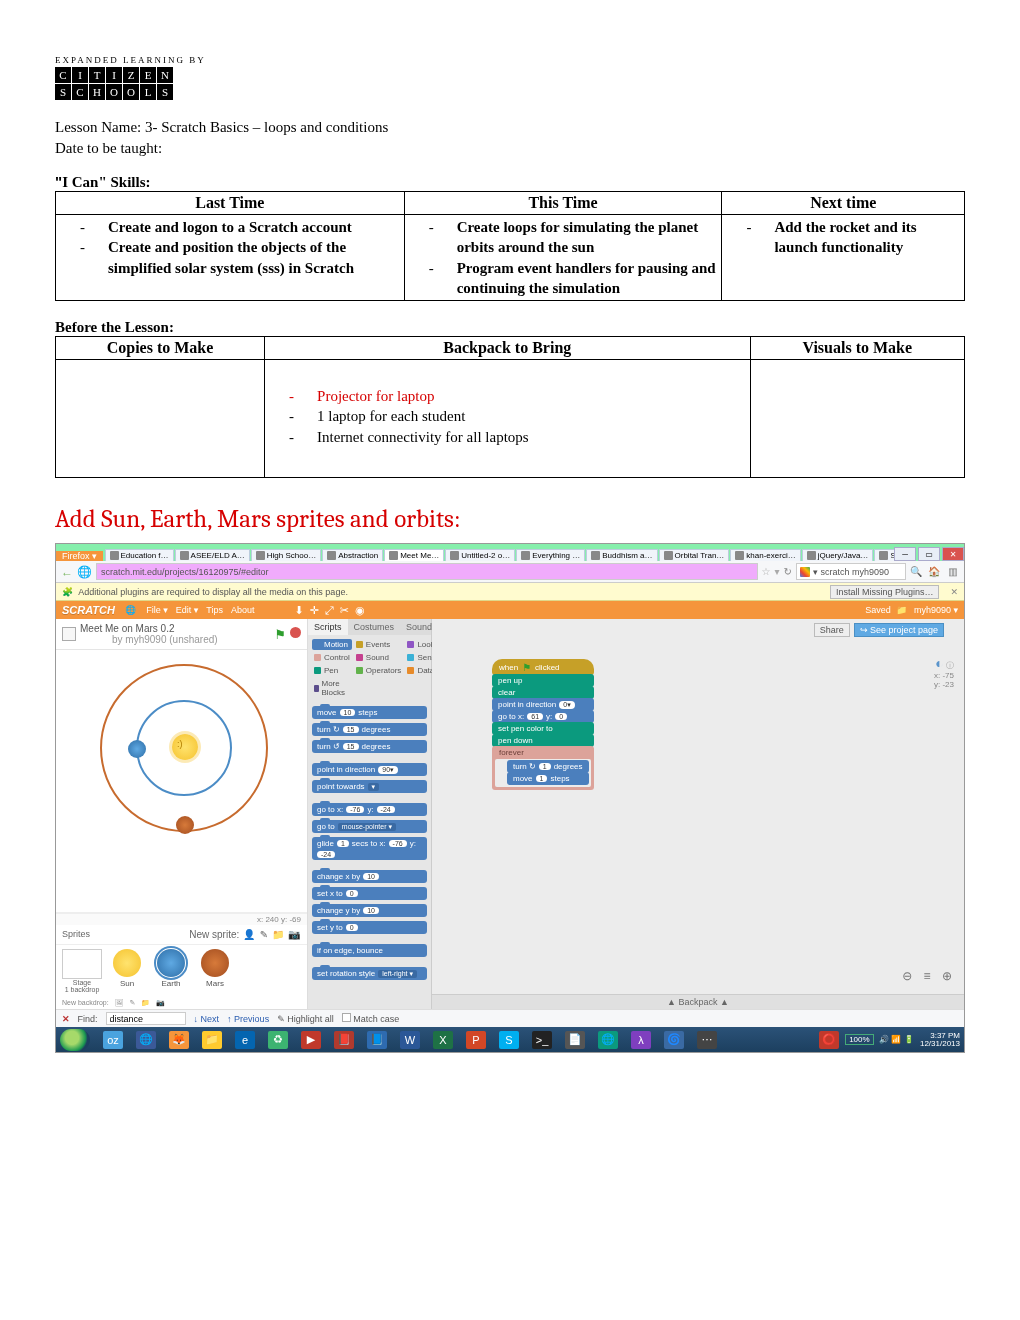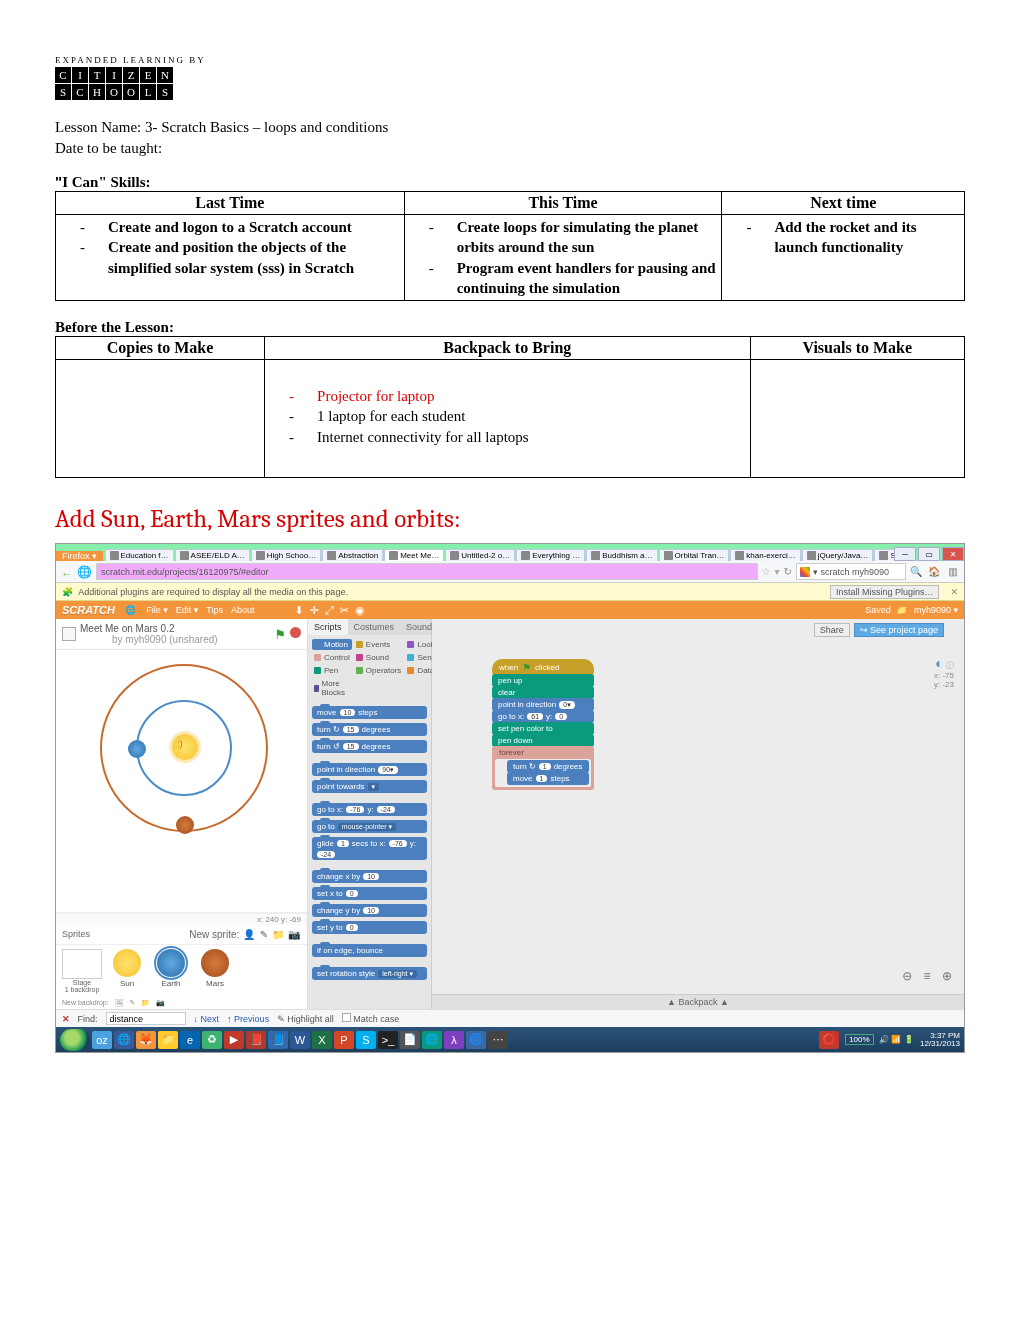--- a/index.html
+++ b/index.html
@@ -133,21 +133,21 @@
     .cblock { background: #dca39a; border-radius: 3px; padding: 2px 3px 3px; margin-top: -1px; }
     .cblock-lbl { font-size: 8px; color: #6b3f38; padding: 0 4px 2px; }
     .cblock-body { background: #ececec; border-radius: 2px; padding: 2px 2px 2px 12px; }
     .zoom-ctrls { position: absolute; right: 8px; bottom: 26px; font-size: 12px; color: #777; letter-spacing: 4px; }
     .backpack-row { border-top: 1px solid #ccc; background: #e0e0e0; font-size: 9px; color: #666; text-align: center; padding: 2px; }
     .find-row { display: flex; align-items: center; background: #f6f7f9; height: 18px; font-size: 9px; padding: 0 6px; gap: 8px; border-top: 1px solid #ddd; color: #555; }
     .find-x { color: #b33; font-weight: bold; }
     .find-input { border: 1px solid #ccc; background: #fff; padding: 0 3px; width: 80px; height: 13px; font-size: 9px; }
     .find-link { color: #2a5db0; }
     .chk { width: 9px; height: 9px; border: 1px solid #aaa; display: inline-block; background: #fff; }
-    .taskbar { display: flex; align-items: center; background: linear-gradient(#2b5278,#1c3f5f); height: 25px; padding: 0 4px; gap: 2px; }
+    .taskbar { display: flex; align-items: center; background: linear-gradient(#2b5278,#1c3f5f); height: 25px; padding: 0 4px; gap: 13px; }
     .start { width: 30px; height: 22px; background: radial-gradient(circle at 40% 40%, #a6d96a 30%, #1a9850 60%, #1c3f5f 70%); border-radius: 11px; }
     .tb-ico { width: 20px; height: 18px; border-radius: 2px; display: flex; align-items: center; justify-content: center; font-size: 11px; color: #fff; }
     .tray { margin-left: auto; display: flex; align-items: center; gap: 6px; color: #fff; font-size: 8px; }
     .tray-dt { text-align: right; line-height: 1; }
   </style>
 </head>
 <body>
 
 <div class="header-row">
   <div class="logo">

